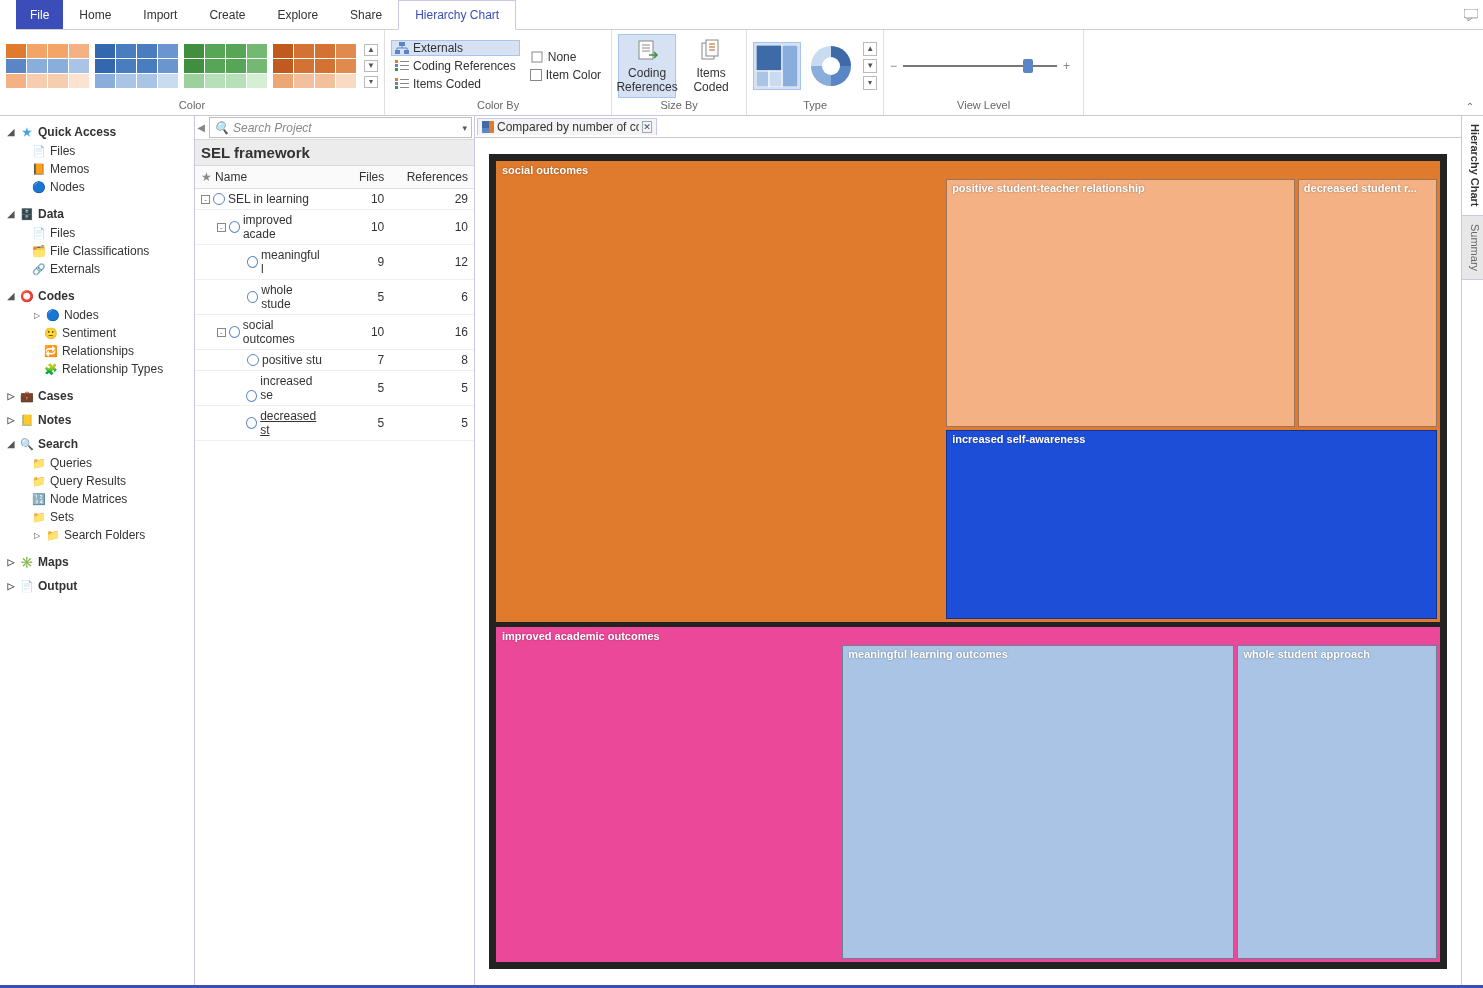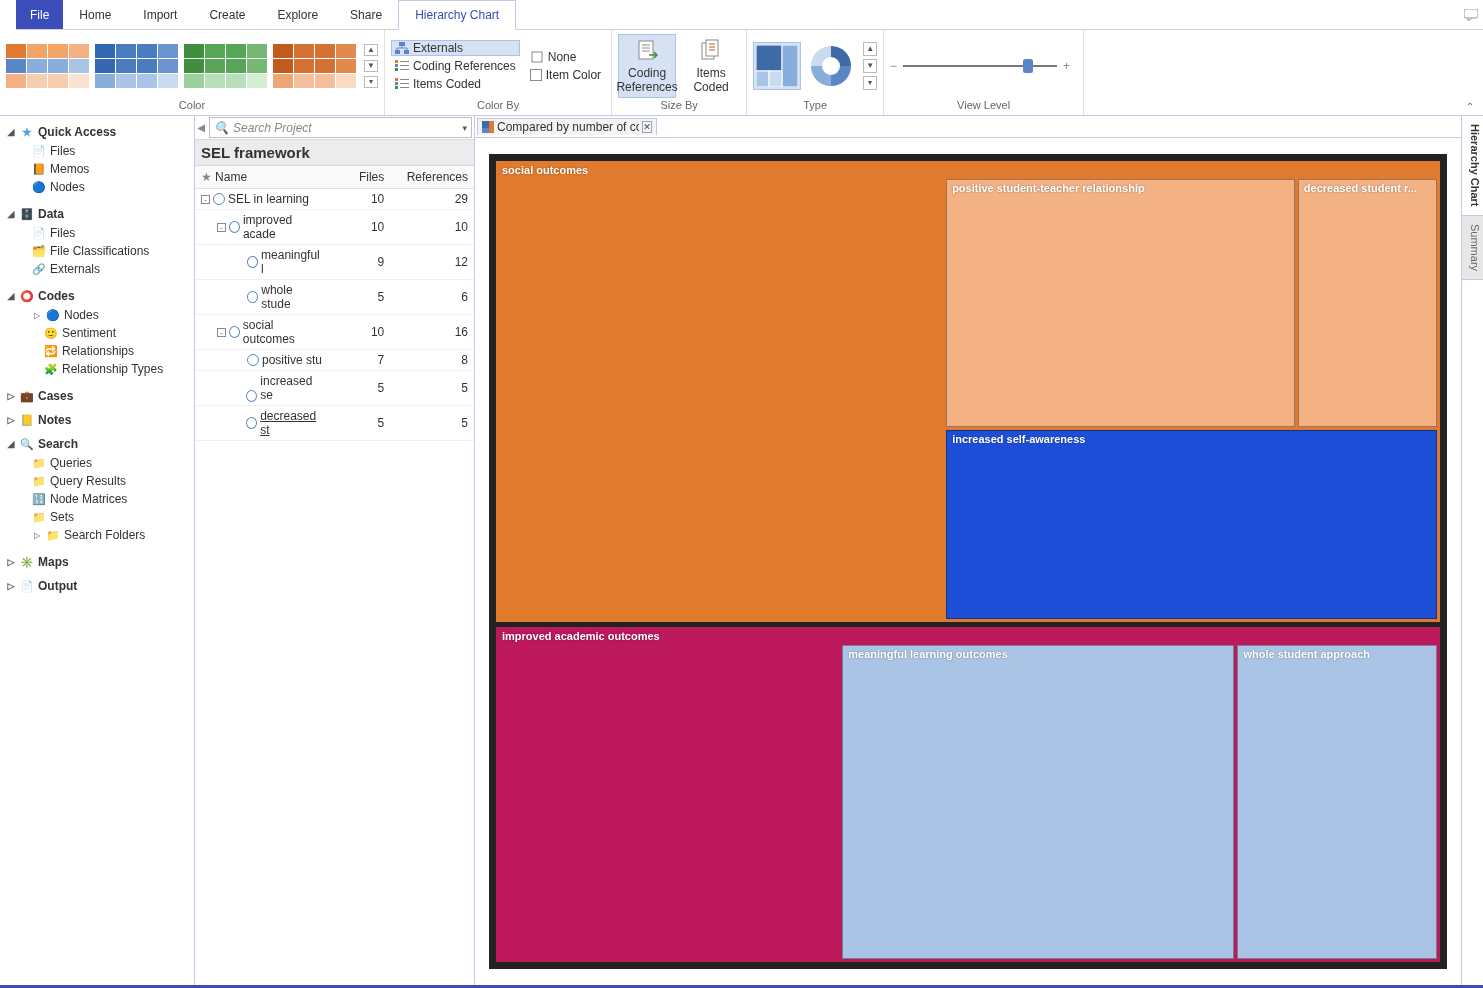--- a/index.html
+++ b/index.html
@@ -90,21 +90,21 @@
 
 #tm-top { flex: 1.14; background: #e07a2d; }
 #tm-top .tm-children { top: 18px; right: 3px; bottom: 3px; width: 52%; gap: 3px; }
 #row1 { flex: 1.32; display: flex; gap: 3px; }
 #row1 .c1 { flex: 2.7; background: #f3b184; }
 #row1 .c2 { flex: 1;   background: #f3b184; }
 #row2 { flex: 1; display: flex; }
 #row2 .c1 { flex: 1; background: #1d4ed8; }
 
 
-#tm-bot { flex: 0.83; background: #be185d; }
+#tm-bot { flex: 0.83; background: #ec4899; }
 #tm-bot .tm-children { top: 18px; right: 3px; bottom: 3px; width: 63%; display: flex; flex-direction: row; gap: 3px; }
 #tm-bot .c1 { flex: 2.05; background: #a9c4e4; }
 #tm-bot .c2 { flex: 1;    background: #a9c4e4; }
 
 
 .sidetabs { width: 22px; border-left: 1px solid #c7c7e6; display: flex; flex-direction: column; }
 .sidetabs .st { writing-mode: vertical-rl; padding: 8px 2px; font-size: 11px; text-align: center; border-bottom: 1px solid #c7c7e6; }
 .sidetabs .st.active { background: #fff; font-weight: 600; }
 .sidetabs .st.inactive { background: #e7e7e7; color: #666; }
 

